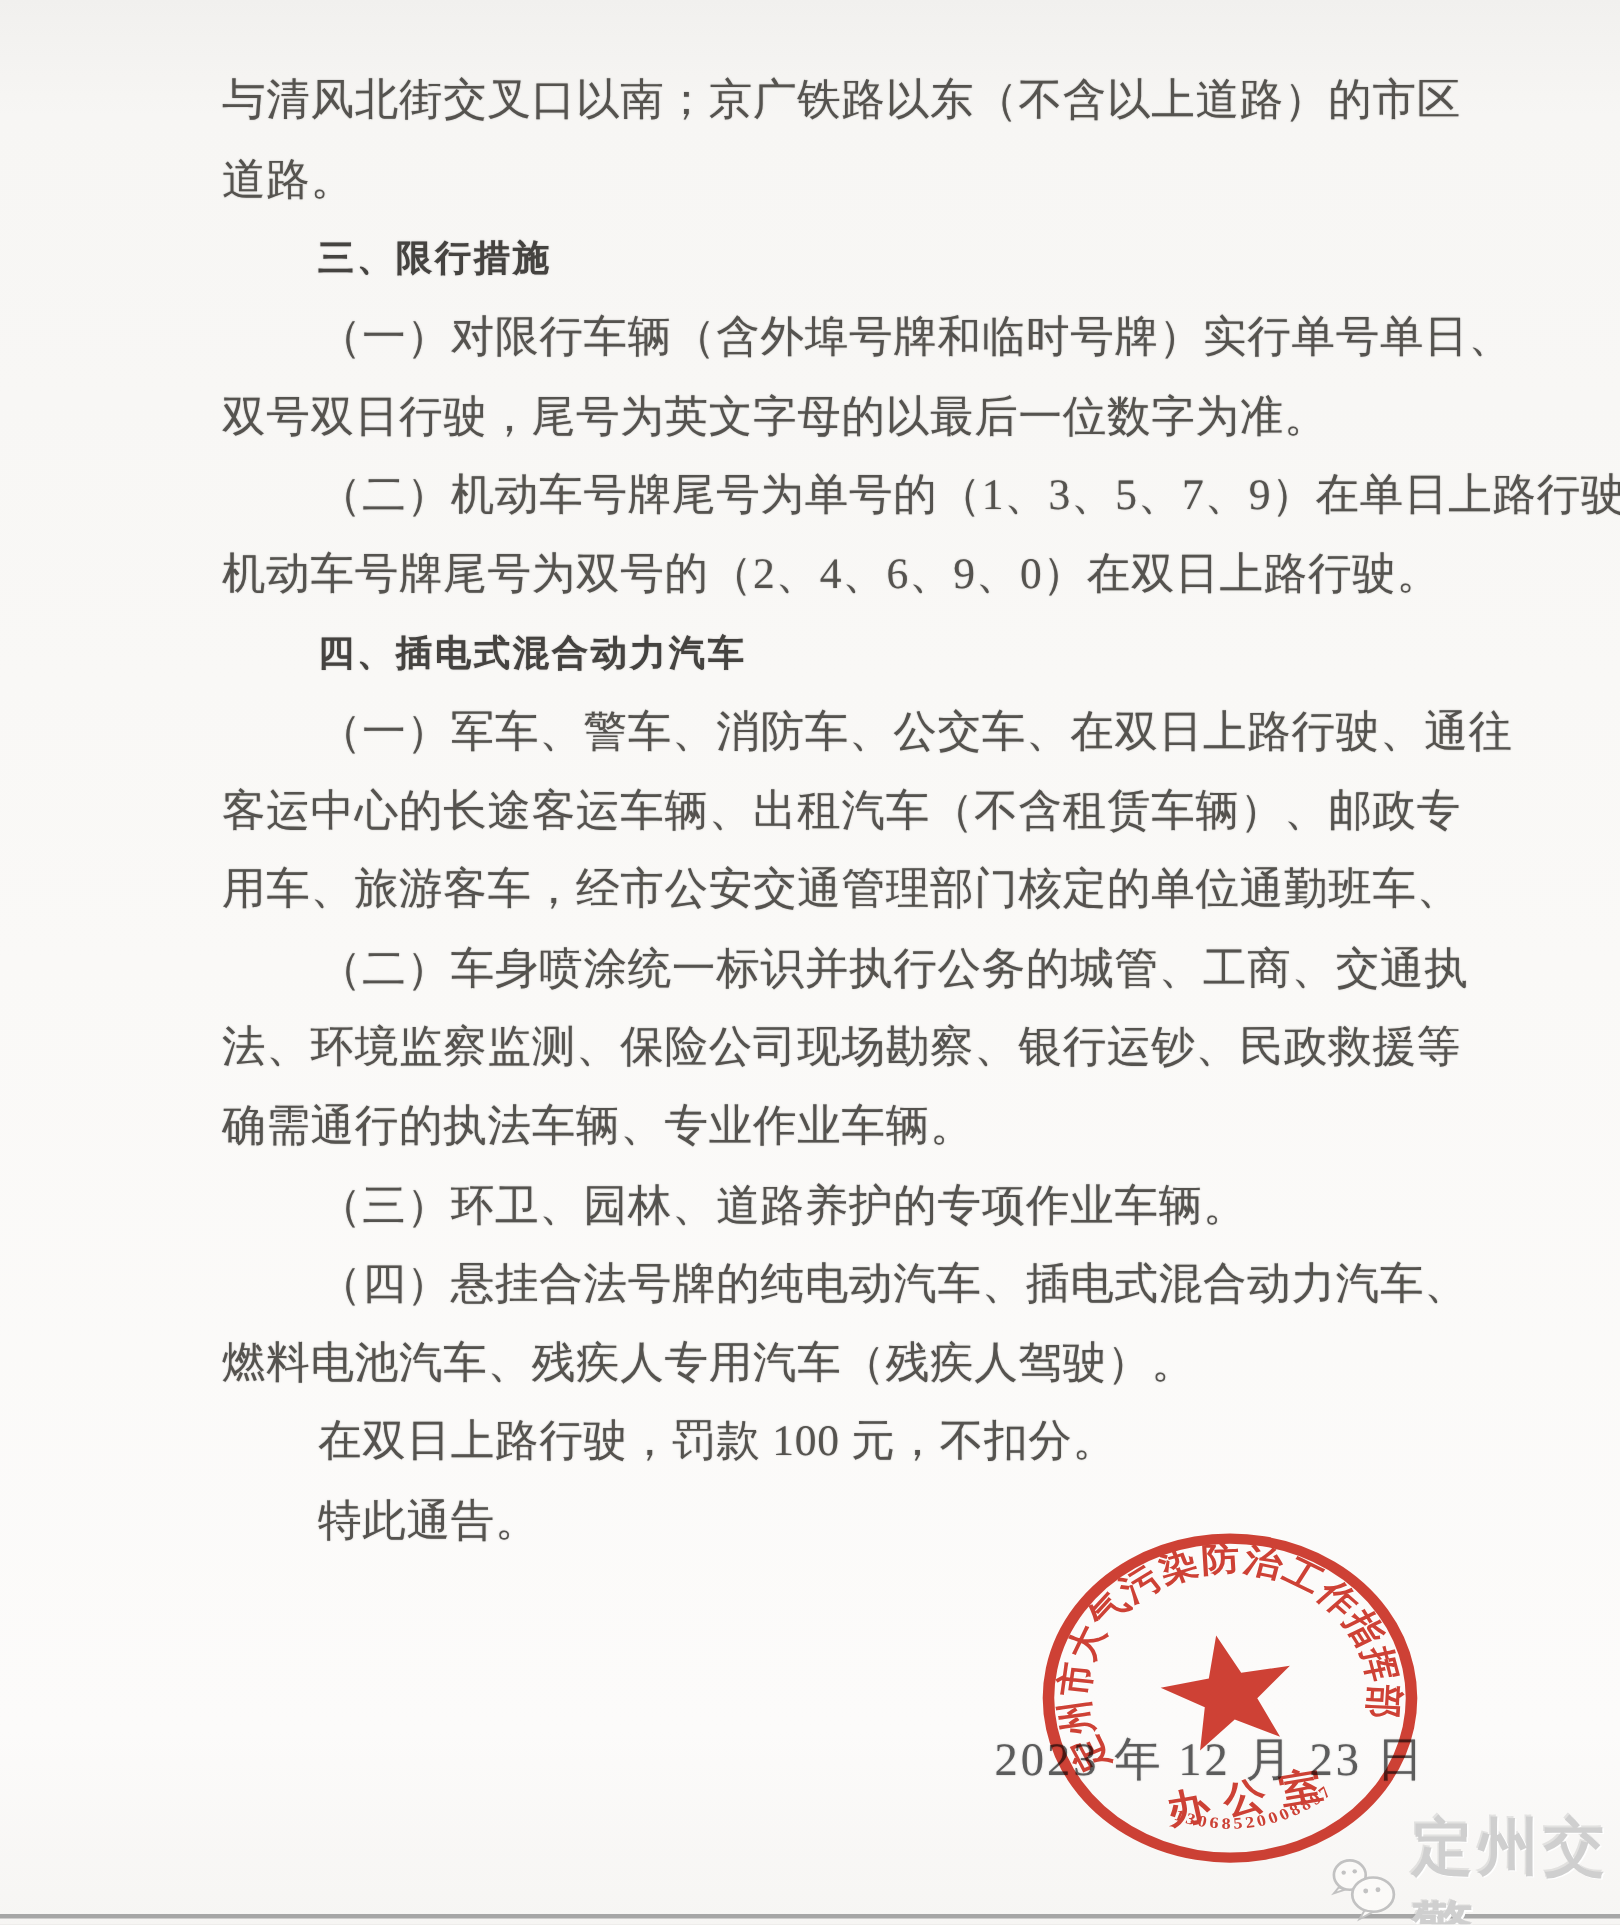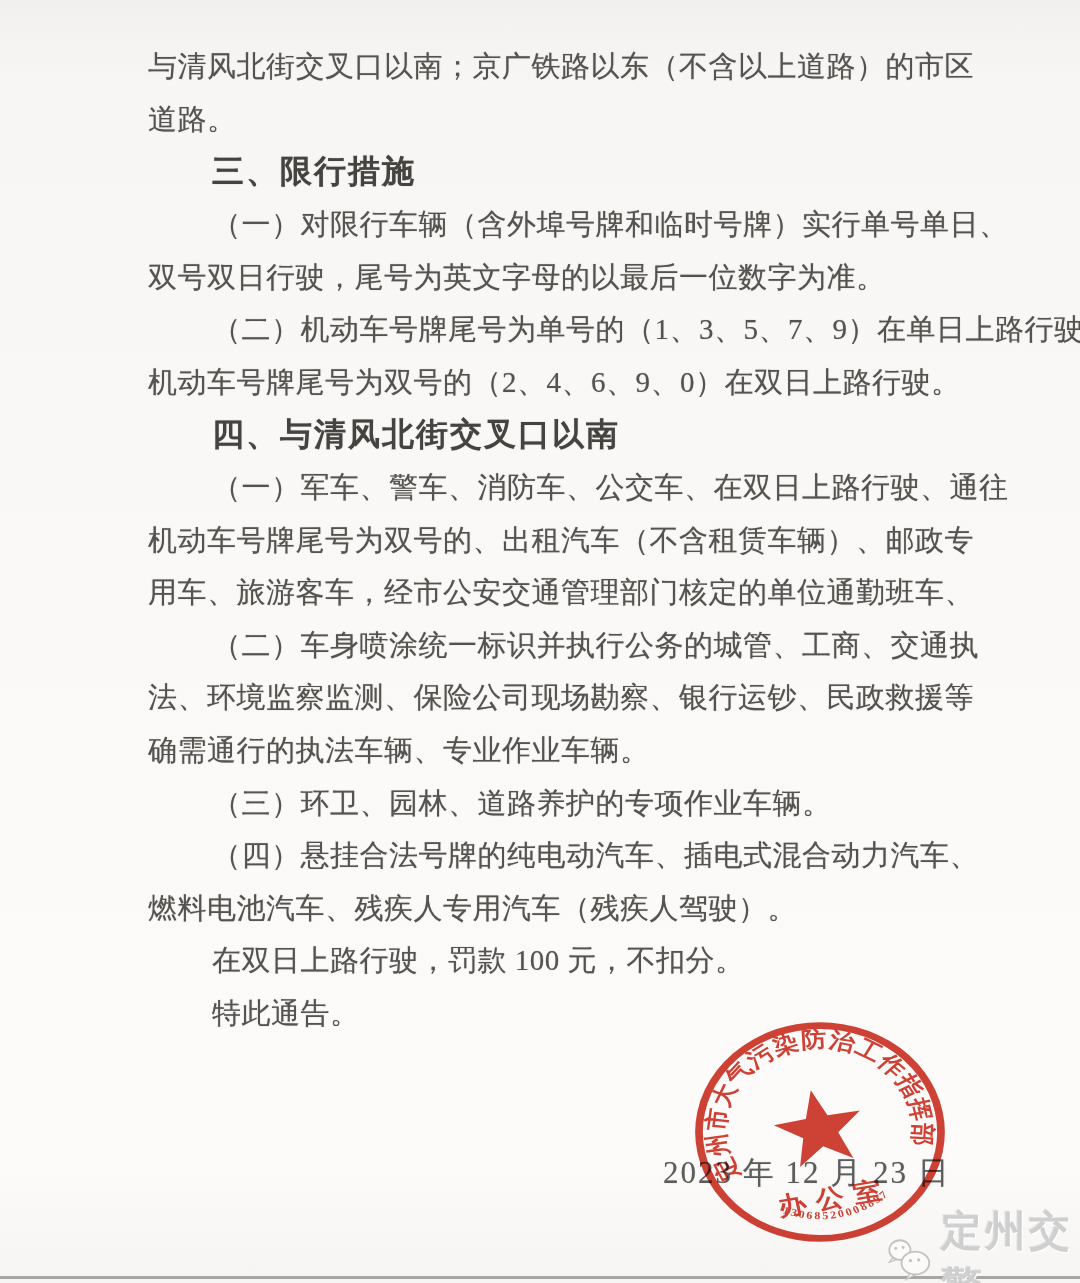--- a/index.html
+++ b/index.html
@@ -8,21 +8,21 @@
     background:linear-gradient(180deg,#f1f0ee 0%,#f7f6f4 6%,#faf9f7 50%,#fcfbfa 90%,#f6f5f3 100%);
     font-family:"Liberation Serif","DejaVu Serif",serif;
   }
   .doc{position:absolute;left:148px;top:41px;width:850px;}
   .ln{
     height:52.6px;display:flex;align-items:center;white-space:nowrap;
     font-size:29px;letter-spacing:.5px;color:#55534f;
     text-shadow:0 0 1px rgba(92,90,86,.55);
   }
   .ln.indent{padding-left:64px;}
-  .ln.heading{font-weight:bold;font-size:32px;color:#454340;letter-spacing:2px;}
+  .ln.heading{font-weight:bold;font-size:24px;color:#454340;letter-spacing:2px;}
   .date{
     position:absolute;left:663px;top:1152px;z-index:1;
     font-size:31px;color:#5c5c5c;letter-spacing:2px;
     text-shadow:0 0 1px rgba(95,95,95,.5);
   }
   .seal{
     position:absolute;left:688px;top:1018px;width:264px;height:232px;z-index:2;
     mix-blend-mode:multiply;opacity:.95;filter:blur(.4px);
   }
   .seal svg{width:100%;height:100%;}
@@ -45,23 +45,23 @@
 <div class="page">
 
   <div class="doc">
     <div class="ln">与清风北街交叉口以南；京广铁路以东（不含以上道路）的市区</div>
     <div class="ln">道路。</div>
     <div class="ln heading indent">三、限行措施</div>
     <div class="ln indent">（一）对限行车辆（含外埠号牌和临时号牌）实行单号单日、</div>
     <div class="ln">双号双日行驶，尾号为英文字母的以最后一位数字为准。</div>
     <div class="ln indent">（二）机动车号牌尾号为单号的（1、3、5、7、9）在单日上路行驶；</div>
     <div class="ln">机动车号牌尾号为双号的（2、4、6、9、0）在双日上路行驶。</div>
-    <div class="ln heading indent">四、与清风北街交叉口以南</div>
+    <div class="ln heading indent">四、插电式混合动力汽车</div>
     <div class="ln indent">（一）军车、警车、消防车、公交车、在双日上路行驶、通往</div>
-    <div class="ln">机动车号牌尾号为双号的、出租汽车（不含租赁车辆）、邮政专</div>
+    <div class="ln">客运中心的长途客运车辆、出租汽车（不含租赁车辆）、邮政专</div>
     <div class="ln">用车、旅游客车，经市公安交通管理部门核定的单位通勤班车、</div>
     <div class="ln indent">（二）车身喷涂统一标识并执行公务的城管、工商、交通执</div>
     <div class="ln">法、环境监察监测、保险公司现场勘察、银行运钞、民政救援等</div>
     <div class="ln">确需通行的执法车辆、专业作业车辆。</div>
     <div class="ln indent">（三）环卫、园林、道路养护的专项作业车辆。</div>
     <div class="ln indent">（四）悬挂合法号牌的纯电动汽车、插电式混合动力汽车、</div>
     <div class="ln">燃料电池汽车、残疾人专用汽车（残疾人驾驶）。</div>
     <div class="ln indent">在双日上路行驶，罚款 100 元，不扣分。</div>
     <div class="ln indent">特此通告。</div>
   </div>

